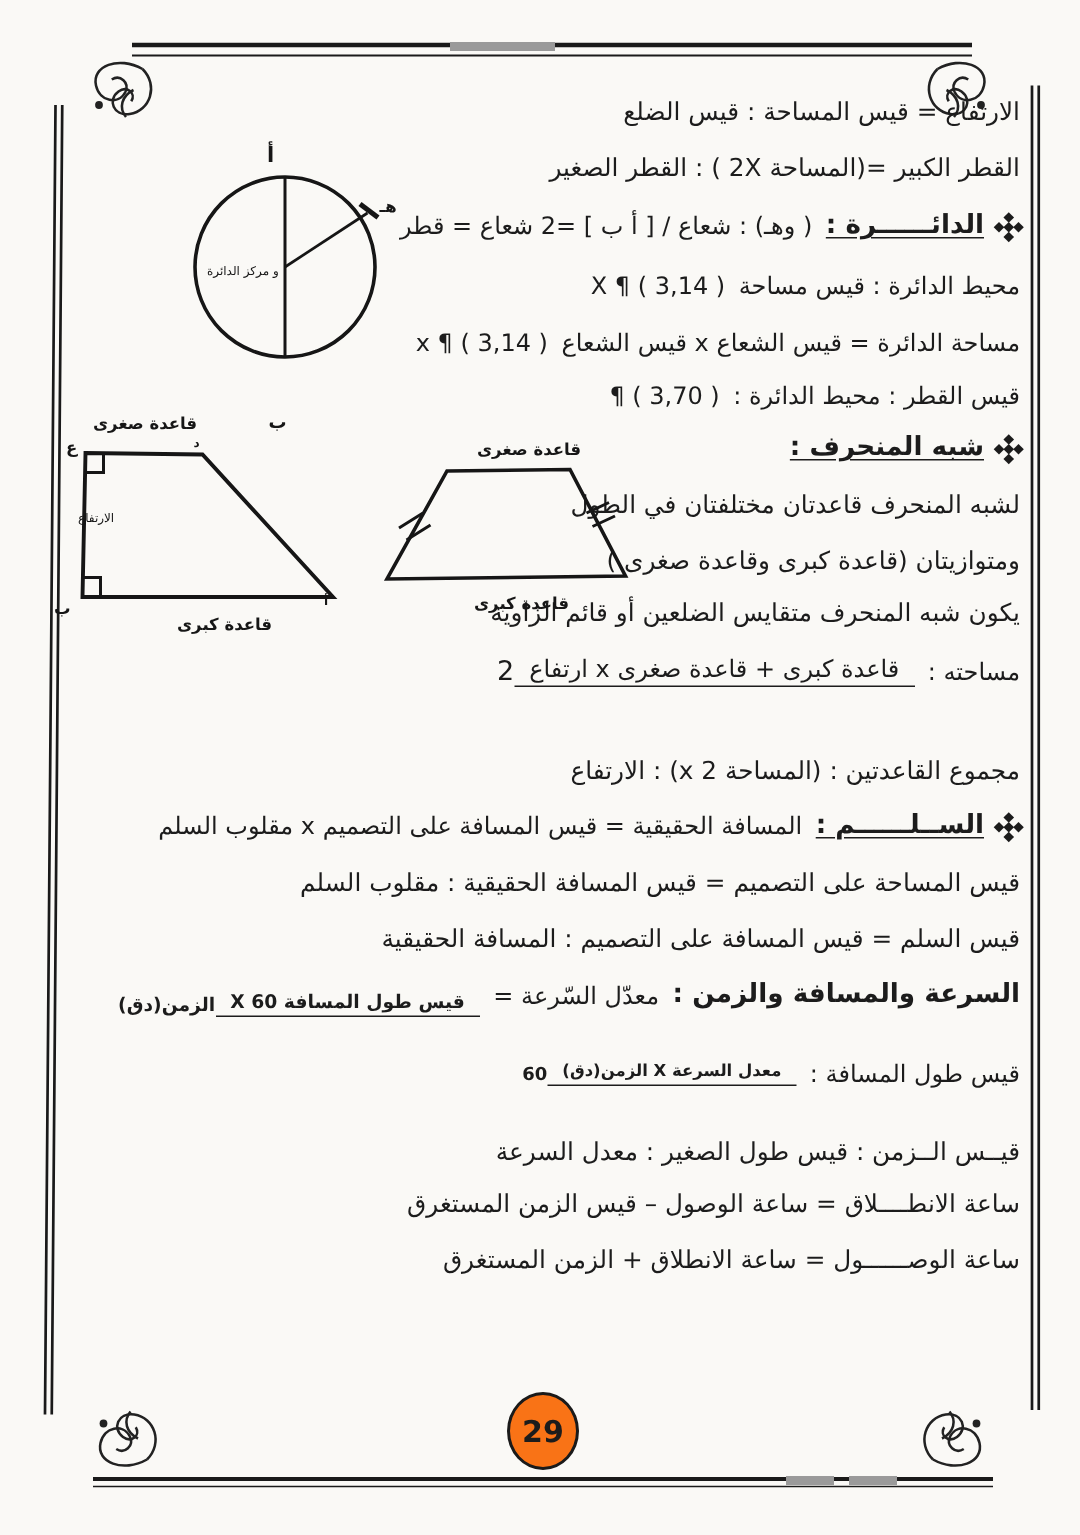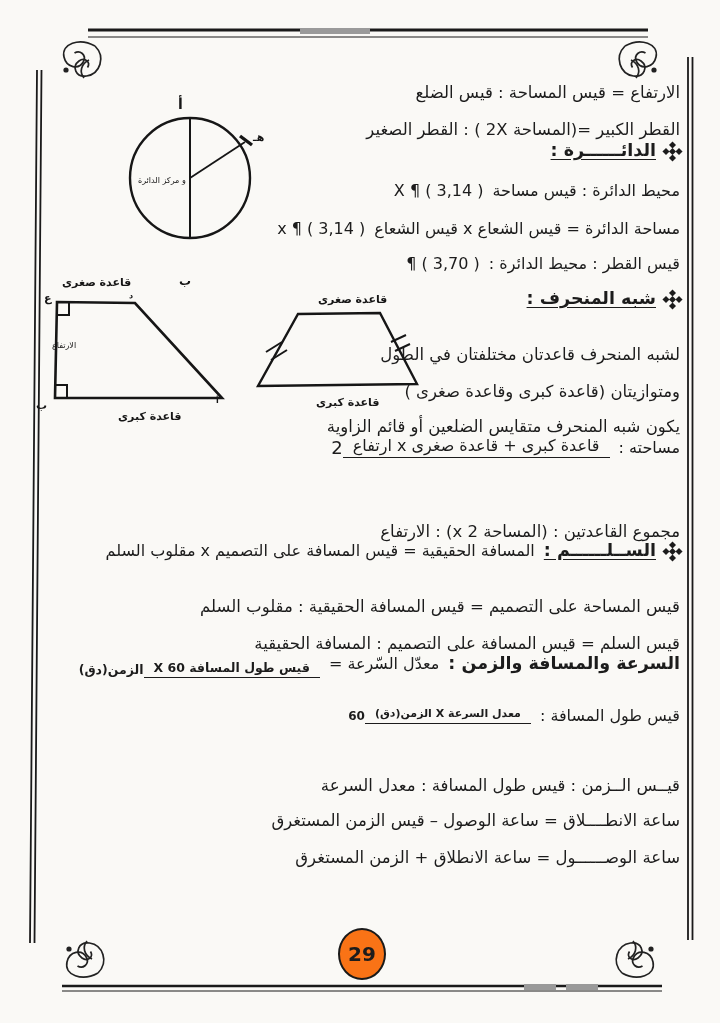--- a/index.html
+++ b/index.html
@@ -4,21 +4,21 @@
 <style>
   html,body{margin:0;padding:0;background:#e9e8e4;}
   .page{
     position:relative; width:720px; height:1023px; overflow:hidden;
     background:#faf9f6; color:#1c1c1c;
     font-family:"DejaVu Sans", sans-serif;
   }
   .frame{position:absolute;left:0;top:0;width:720px;height:1023px;}
   .line{
     position:absolute; right:40px; direction:rtl; white-space:nowrap;
-    font-size:16.5px; line-height:1.3; color:#1c1c1c;margin-top:18px;
+    font-size:16.5px; line-height:1.3; color:#1c1c1c;
   }
   .row{
     position:absolute; right:40px; direction:rtl; white-space:nowrap;
     display:flex; align-items:center; gap:9px; color:#1c1c1c;
   }
   .b{font-weight:bold;}
   .hd{font-weight:bold; text-decoration:underline; text-underline-offset:3px;}
   .hd-lg{font-size:17.5px;}
   .frac{display:inline-flex; flex-direction:row; align-items:center; line-height:1.2;}
   .frac .num{border-bottom:1.7px solid #1c1c1c; padding:0 10px 2px;}
@@ -77,20 +77,21 @@
     <use href="#orn" transform="translate(98,973) scale(1,-1)"></use>
     <use href="#orn" transform="translate(622,973) scale(-1,-1)"></use>
   </svg>
 
   <div class="line" style="top:64px">الارتفاع = قيس المساحة : قيس الضلع</div>
   <div class="line" style="top:101px">القطر الكبير =(المساحة 2X ) : القطر الصغير</div>
 
   <div class="row" style="top:140px">
     <span class="bullet"></span>
     <span class="hd hd-lg">الدائــــــرة :</span>
+    <span>( وهـ) : شعاع / [ أ ب ] =2 شعاع = قطر</span>
   </div>
 
   <div class="row" style="top:181px">
     <span>محيط الدائرة : قيس مساحة</span>
     <span dir="ltr">X ¶ ( 3,14 )</span>
   </div>
   <div class="row" style="top:219px">
     <span>مساحة الدائرة = قيس الشعاع x قيس الشعاع</span>
     <span dir="ltr">x ¶ ( 3,14 )</span>
   </div>
@@ -134,21 +135,21 @@
   </div>
 
   <div class="row" style="top:706px">
     <span>قيس طول المسافة :</span>
     <span class="frac xs">
       <span class="num">معدل السرعة X الزمن(دق)</span>
       <span class="den">60</span>
     </span>
   </div>
 
-  <div class="line" style="top:757px">قيــس الــزمن : قيس طول المسافة : معدل السرعة</div>
+  <div class="line" style="top:757px">قيــس الــزمن : قيس طول الصغير : معدل السرعة</div>
   <div class="line" style="top:792px">ساعة الانطــــلاق = ساعة الوصول – قيس الزمن المستغرق</div>
   <div class="line" style="top:829px">ساعة الوصــــــول = ساعة الانطلاق + الزمن المستغرق</div>
 
   <svg style="position:absolute;left:120px;top:95px" width="150" height="160" viewBox="0 0 150 160">
     <circle cx="70" cy="83" r="60" fill="none" stroke="#161616" stroke-width="2.4"></circle>
     <line x1="70" y1="23" x2="70" y2="143" stroke="#161616" stroke-width="2"></line>
     <line x1="70" y1="83" x2="125" y2="47" stroke="#161616" stroke-width="1.8"></line>
     <line x1="120" y1="41" x2="132" y2="50" stroke="#161616" stroke-width="3.4"></line>
   </svg>
   <div class="fl vtx" style="left:178px;top:96px;font-size:14px">أ</div>

